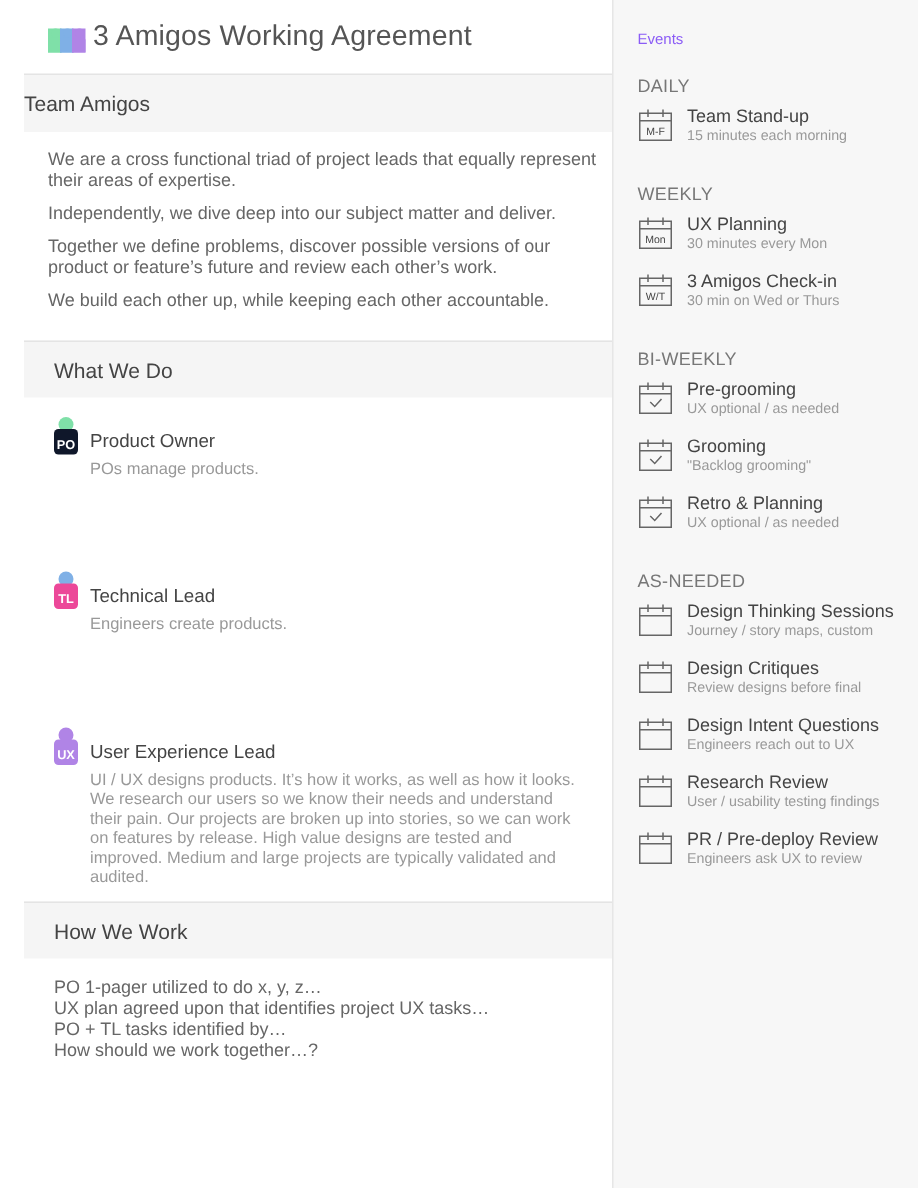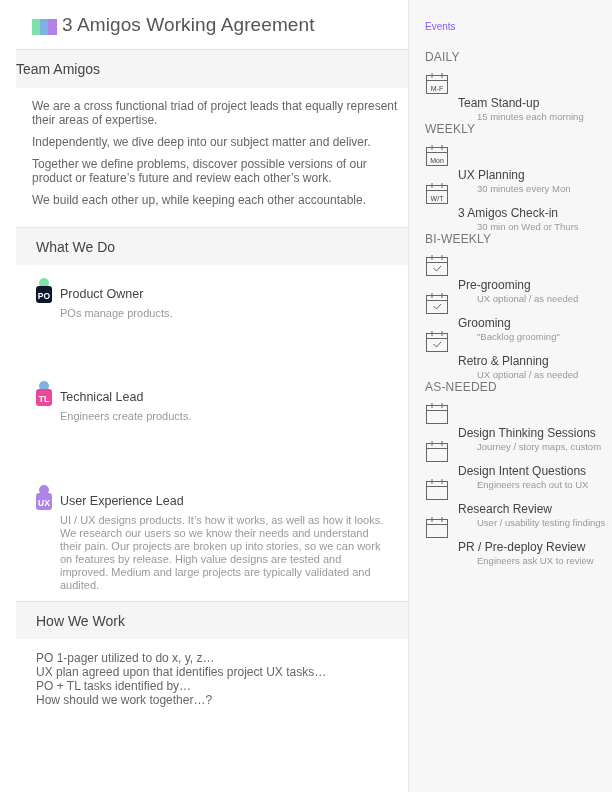--- a/index.html
+++ b/index.html
@@ -34,22 +34,22 @@
   .how-body { padding: 12px 20px; }
   .how-body div { font-size: 12px; line-height: 14px; color: #666; }
 
   .events-title { font-size: 10px; color: #8b5cf6; padding: 21px 0 0 16px; height: 50px; }
   .ev-group-label { font-size: 12px; color: #777; padding-left: 16px; margin-bottom: 6px; letter-spacing: 0.2px; }
   .ev-group { margin-bottom: 14px; }
   .ev-item { display: flex; padding-left: 16px; height: 38px; }
   .cal { width: 24px; height: 24px; position: relative; margin-right: 9px; margin-top: 1px; flex-shrink: 0; }
   .cal svg { width: 24px; height: 24px; display: block; }
   .cal-label { position: absolute; left: 1px; right: 1px; top: 13px; text-align: center; font-size: 7px; color: #444; line-height: 9px; }
-  .ev-name { font-size: 12px; color: #444; line-height: 14px; margin-top: 26px; }
-  .ev-sub { font-size: 9.5px; color: #999; line-height: 13px; margin-left: 19px; }
+  .ev-name { font-size: 12px; color: #444; line-height: 14px; }
+  .ev-sub { font-size: 9.5px; color: #999; line-height: 13px; }
 </style>
 </head>
 <body>
 
 <div class="main">
   <div class="title-bar">
     <div class="title-icon">
       <div class="p" style="background:#7fe0a8">
           <span></span>
         </div>
@@ -238,20 +238,34 @@
         <div class="ev-item">
           <div class="cal">
             <svg viewBox="0 0 24 24" fill="none" stroke="#666" stroke-width="1">
               <rect x="1.5" y="4.5" width="21" height="18"></rect>
               <line x1="1.5" y1="9.5" x2="22.5" y2="9.5"></line>
               <line x1="7" y1="2" x2="7" y2="7"></line>
               <line x1="17" y1="2" x2="17" y2="7"></line>
             </svg>
           </div>
           <div>
+            <div class="ev-name">Design Critiques</div>
+            <div class="ev-sub">Review designs before final</div>
+          </div>
+        </div>
+        <div class="ev-item">
+          <div class="cal">
+            <svg viewBox="0 0 24 24" fill="none" stroke="#666" stroke-width="1">
+              <rect x="1.5" y="4.5" width="21" height="18"></rect>
+              <line x1="1.5" y1="9.5" x2="22.5" y2="9.5"></line>
+              <line x1="7" y1="2" x2="7" y2="7"></line>
+              <line x1="17" y1="2" x2="17" y2="7"></line>
+            </svg>
+          </div>
+          <div>
             <div class="ev-name">Design Intent Questions</div>
             <div class="ev-sub">Engineers reach out to UX</div>
           </div>
         </div>
         <div class="ev-item">
           <div class="cal">
             <svg viewBox="0 0 24 24" fill="none" stroke="#666" stroke-width="1">
               <rect x="1.5" y="4.5" width="21" height="18"></rect>
               <line x1="1.5" y1="9.5" x2="22.5" y2="9.5"></line>
               <line x1="7" y1="2" x2="7" y2="7"></line>

